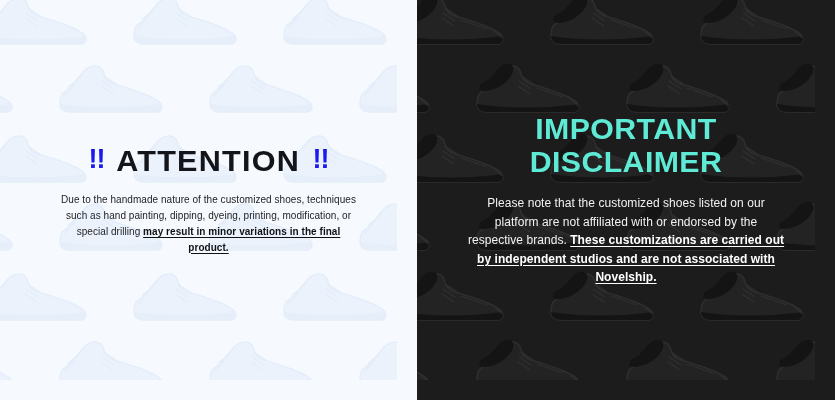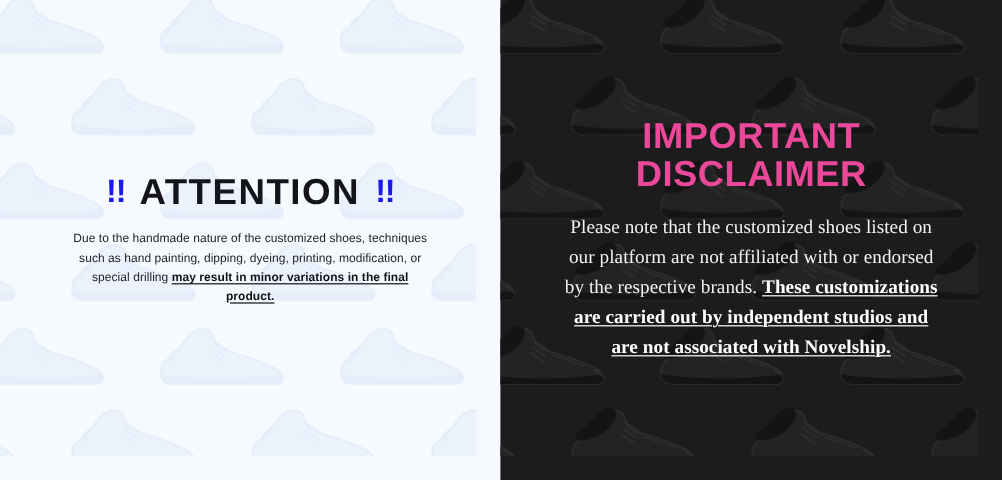--- a/index.html
+++ b/index.html
@@ -102,33 +102,33 @@
     height: 400px;
     background: #1c1c1c;
   }
   .panel-right .panel-inner { padding: 0 26px; }
 
   .headline-disclaimer {
     font-family: "Liberation Sans", sans-serif;
     font-size: 30px;
     font-weight: bold;
     letter-spacing: 0.4px;
-    color: #ec4899;
+    color: #5eead4;
     margin: 0 0 16px 0;
     line-height: 1.08;
     text-align: center;
   }
   .headline-disclaimer .hl-line {
     display: block;
     transform: scaleX(1.01);
   }
 
   .body-dark {
-    font-family: Liberation Serif, serif;
-    font-size: 16px;
+    font-family: Liberation Sans, sans-serif;
+    font-size: 12px;
     line-height: 1.55;
     color: #f2f2f2;
     margin: 0 auto;
     max-width: 320px;
     letter-spacing: 0.05px;
   }
   .emph-light {
     font-weight: bold;
     color: #ffffff;
     text-decoration: underline;

